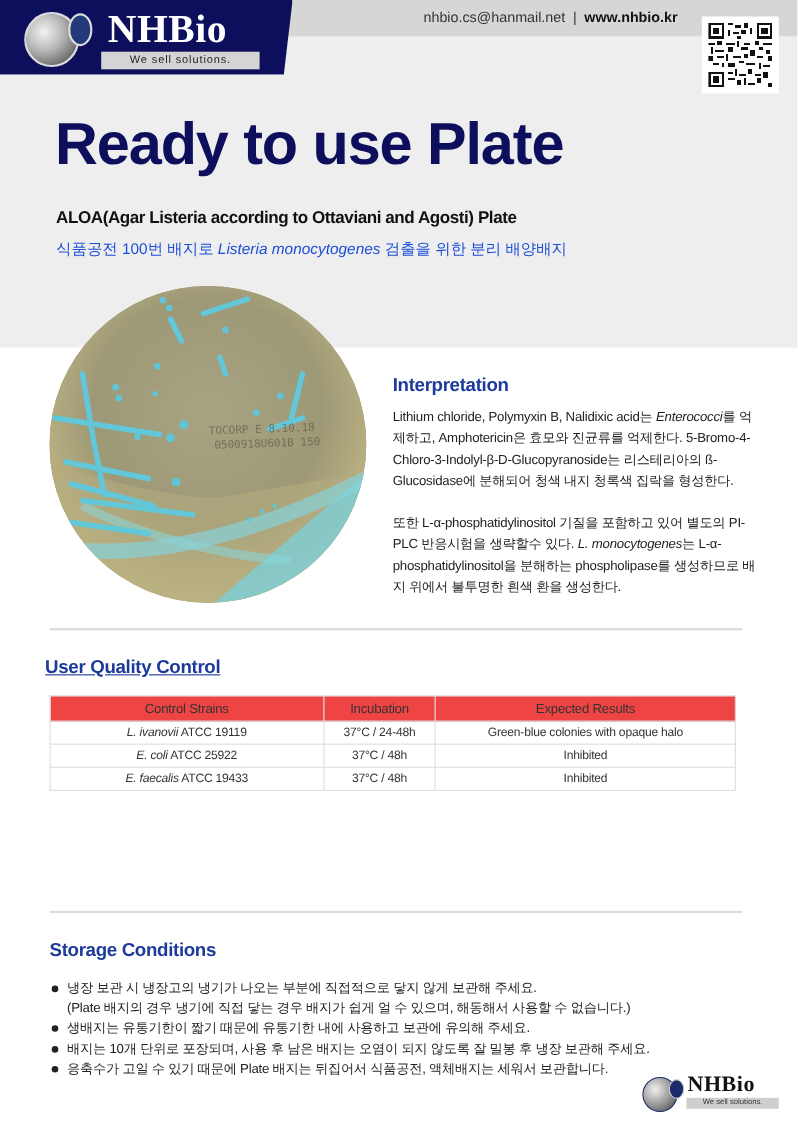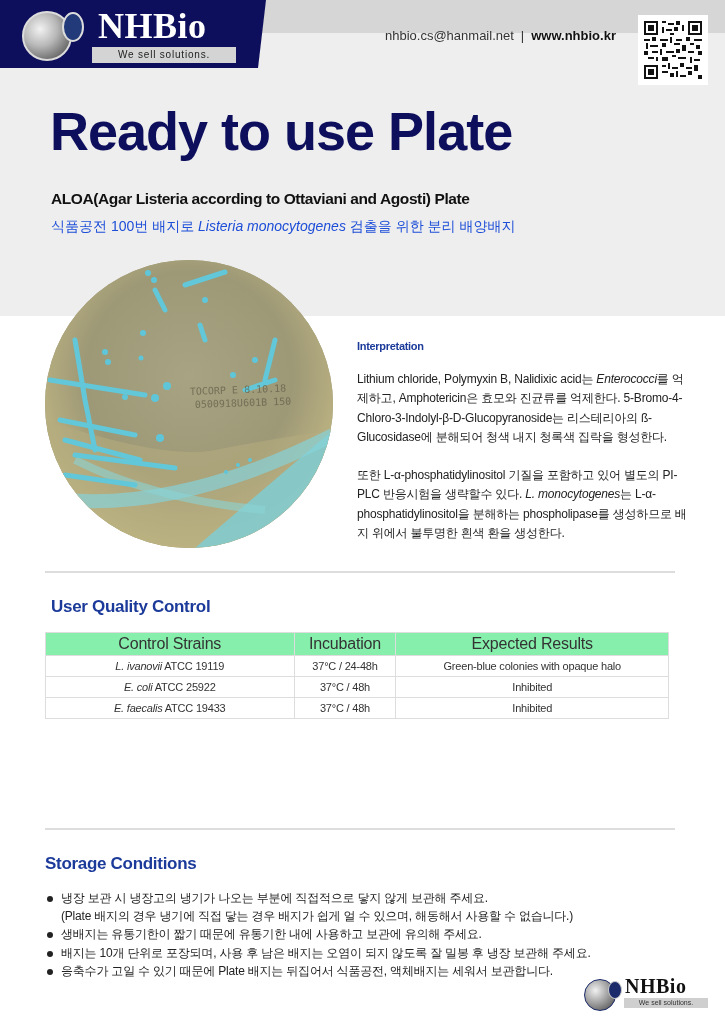--- a/index.html
+++ b/index.html
@@ -13,48 +13,48 @@
   .logo-sphere { position: absolute; left: 22px; top: 11px; width: 50px; height: 50px; border-radius: 50%;
     background: radial-gradient(circle at 35% 35%, #f2f2f2 0%, #b8b8b8 40%, #6f6f6f 75%, #4a4a4a 100%);
     border: 2px solid #dcdcdc; }
   .logo-ring { position: absolute; left: 62px; top: 12px; width: 22px; height: 30px; border-radius: 50%;
     border: 2px solid #dcdcdc; background: #223a7a; }
   .logo-text { position: absolute; left: 98px; top: 4px; font-family: "Liberation Serif", "DejaVu Serif", serif;
     font-weight: bold; font-size: 36px; color: #ffffff; letter-spacing: 0.5px; line-height: 44px; }
   .logo-tag { position: absolute; left: 92px; top: 47px; width: 144px; height: 16px; background: #d4d4d4;
     font-size: 10px; line-height: 16px; text-align: center; color: #222; letter-spacing: 0.8px; }
 
-  .contact { position: absolute; left: 385px; top: 8px; font-size: 13px; color: #333; white-space: nowrap; margin-top: 20px; }
+  .contact { position: absolute; left: 385px; top: 8px; font-size: 13px; color: #333; white-space: nowrap; }
   .contact .sep { margin: 0 7px; }
   .contact .web { font-weight: bold; color: #111; }
   .qr { position: absolute; left: 638px; top: 15px; width: 70px; height: 70px; background: #ffffff; padding: 6px; }
   .qr svg { width: 58px; height: 58px; display: block; }
 
   .page-title { position: absolute; left: 50px; top: 96px; font-size: 54px; font-weight: bold; color: #0e0f5c;
     letter-spacing: -1px; line-height: 70px; }
   .product-name { position: absolute; left: 51px; top: 190px; font-size: 15.5px; font-weight: bold; color: #111; letter-spacing: -0.4px; }
   .product-desc { position: absolute; left: 51px; top: 218px; font-size: 14px; color: #1d4ed8; }
   .product-desc i { font-style: italic; }
 
   .plate-photo { position: absolute; left: 45px; top: 260px; width: 288px; height: 288px; border-radius: 50%; overflow: hidden;
     background: radial-gradient(circle at 50% 40%, #b9b38a 0%, #a9a47c 40%, #8f8c68 75%, #b7ad7c 100%); }
   .plate-photo svg { width: 288px; height: 288px; display: block; }
 
-  .interp-title { position: absolute; left: 357px; top: 340px; font-size: 11px; font-weight: bold; color: #1b3a9a; letter-spacing: -0.3px; }
+  .interp-title { position: absolute; left: 357px; top: 340px; font-size: 17px; font-weight: bold; color: #1b3a9a; letter-spacing: -0.3px; }
   .interp-body { position: absolute; left: 357px; top: 370px; width: 330px; font-size: 12px; line-height: 19.3px; color: #222; letter-spacing: -0.2px; }
   .interp-body p + p { margin-top: 19px; }
   .interp-body i { font-style: italic; margin-top: 17px; }
 
   .divider { position: absolute; left: 45px; width: 630px; height: 2px; background: #dddddd; }
 
   .section-title { position: absolute; font-size: 17px; font-weight: bold; color: #1b3a9a; letter-spacing: -0.3px; }
 
   .qc-table { position: absolute; left: 45px; top: 632px; width: 624px; border-collapse: collapse; font-size: 11px; color: #333; letter-spacing: -0.2px; }
   .qc-table th, .qc-table td { border: 1px solid #dddddd; text-align: center; vertical-align: middle; padding: 0 4px; }
-  .qc-table th { background: #86efac; font-weight: normal; height: 23px; font-size: 16px; color: #333; }
+  .qc-table th { background: #ef4444; font-weight: normal; height: 23px; font-size: 12px; color: #333; }
   .qc-table td { height: 21px; }
   .qc-table tr.tall td { height: 52px; line-height: 17px; }
   .qc-table i { font-style: italic; }
 
   .storage-list { position: absolute; left: 45px; top: 889px; width: 600px; list-style: none; font-size: 12px; line-height: 18.2px; color: #222; letter-spacing: -0.2px; }
   .storage-list li { position: relative; padding-left: 16px; }
   .storage-list li::before { content: ""; position: absolute; left: 2px; top: 7px; width: 6px; height: 6px; border-radius: 50%; background: #222; }
   .storage-list .note { display: block; }
 
   .footer-logo { position: absolute; left: 584px; top: 977px; width: 128px; height: 36px; }
@@ -207,21 +207,21 @@
   <p>
     <span>Lithium chloride, Polymyxin B, Nalidixic acid는 </span><i>Enterococci</i><span>를 억제하고, Amphotericin은 효모와 진균류를 억제한다. 5-Bromo-4-Chloro-3-Indolyl-β-D-Glucopyranoside는 리스테리아의 ß-Glucosidase에 분해되어 청색 내지 청록색 집락을 형성한다.</span>
   </p>
   <p>
     <span>또한 L-α-phosphatidylinositol 기질을 포함하고 있어 별도의 PI-PLC 반응시험을 생략할수 있다. </span><i>L. monocytogenes</i><span>는 L-α-phosphatidylinositol을 분해하는 phospholipase를 생성하므로 배지 위에서 불투명한 흰색 환을 생성한다.</span>
   </p>
 </div>
 
 <div class="divider" style="top:571px;"></div>
 
-<h2 class="section-title" style="left:51px; top:597px;">User Quality Control</h2>
+<h2 class="section-title" style="left:41px; top:597px;text-decoration:underline;">User Quality Control</h2>
 <table class="qc-table">
   <colgroup>
     <col style="width:249px">
       <col style="width:102px">
       <col style="width:273px">
   </colgroup>
   <thead>
     <tr>
       <th>Control Strains</th>
       <th>Incubation</th>

